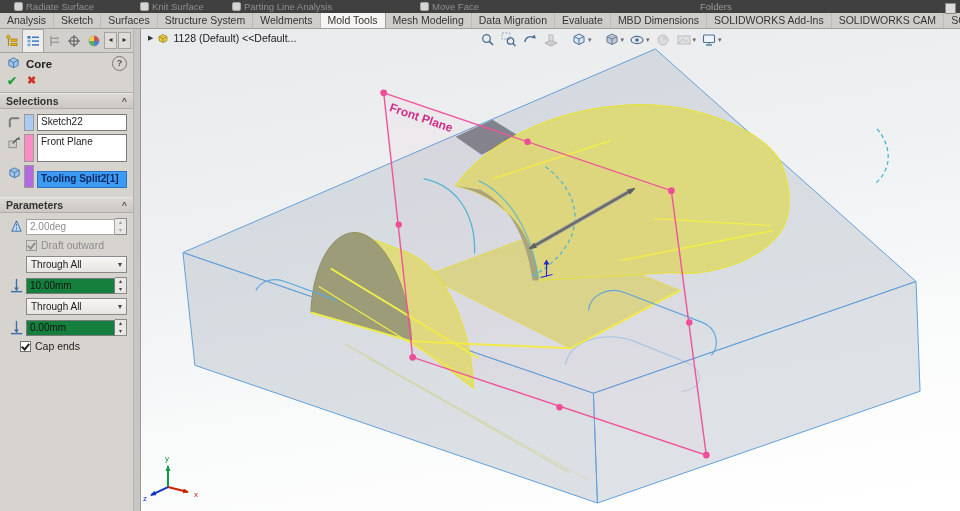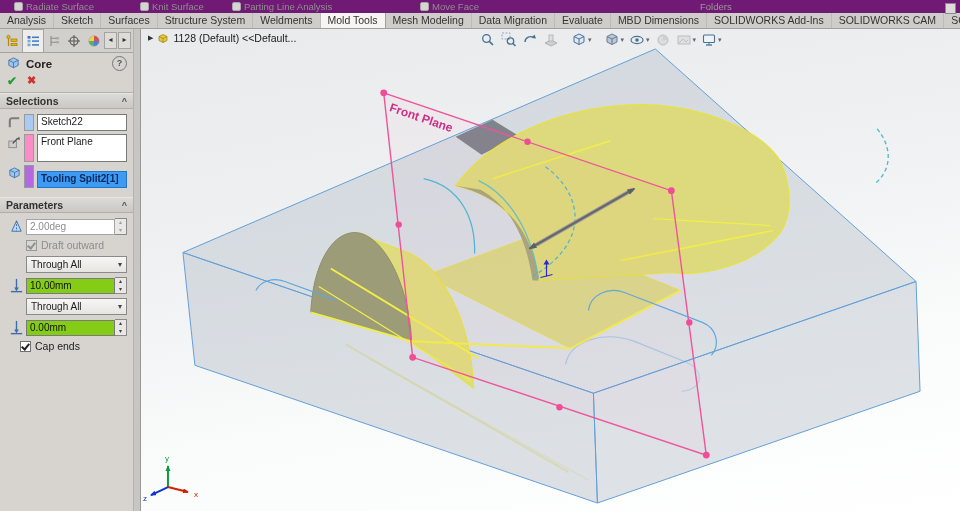--- a/index.html
+++ b/index.html
@@ -1,20 +1,20 @@
 <!DOCTYPE html>
 <html><head>
 <meta charset="utf-8">
 <style>
   html,body{margin:0;padding:0;background:#888;}
   .app{width:960px;height:511px;position:relative;overflow:hidden;
        font-family:"Liberation Sans",sans-serif;background:#e8e8e8;
        -webkit-font-smoothing:antialiased;}
   
-  .otoolrow{position:absolute;top:0;left:0;width:960px;height:13px;background:#701a75;overflow:hidden;}
+  .otoolrow{position:absolute;top:0;left:0;width:960px;height:13px;background:#404040;overflow:hidden;}
   .otool{position:absolute;top:0;height:13px;display:flex;align-items:center;gap:3px;
          color:#8f8f8f;font-size:9.5px;white-space:nowrap;}
   .oico{width:7px;height:7px;border:1px solid #a7a7a5;border-radius:2px;background:#d6d5d3;}
   
   .tabrow{position:absolute;top:13px;left:0;width:960px;height:15px;background:#cecdca;
           display:flex;border-bottom:1px solid #a0a09e;overflow:hidden;}
   .rtab{padding:0 7px;line-height:14px;font-size:10.5px;color:#333;border-right:1px solid #bcbbb8;
         white-space:nowrap;cursor:default;}
   .rtab.active{background:#f6f5f3;border-right:1px solid #a0a09e;}
   .ribbonpin{position:absolute;right:4px;top:3px;width:9px;height:9px;border:1px solid #8a8a88;
@@ -47,21 +47,21 @@
   .gbody{padding:5px 6px 6px 6px;}
   .selrow{display:flex;align-items:flex-start;margin-bottom:3px;}
   .selrow .ric{width:17px;flex:none;display:flex;justify-content:center;padding-top:1px;}
   .swatch{width:8px;align-self:stretch;min-height:15px;flex:none;margin:0 3px 0 1px;border:1px solid #9a9a9a;}
   .selbox{flex:1;background:#fff;border:1px solid #7a7a7a;font-size:10px;padding:1px 3px;min-height:13px;}
   .selbox.tall{min-height:24px;}
   .selbox.selected{background:#3d9bf3;border-color:#2674c4;color:#09275e;font-weight:bold;margin-top:6px;}
   .prow{display:flex;align-items:center;margin-bottom:4px;}
   .prow .ric{width:20px;flex:none;display:flex;justify-content:center;}
   .pinput{flex:1;height:14px;border:1px solid #7a7a7a;font-size:10px;padding:0 3px;
-          font-family:"Liberation Sans",sans-serif;background:#84cc16;color:#111;min-width:0;}
+          font-family:"Liberation Sans",sans-serif;background:#15803d;color:#111;min-width:0;}
   .pinput.dis{background:#ffffff;color:#8d8d8d;border-color:#a5a5a5;}
   .spin{width:11px;align-self:stretch;display:flex;flex-direction:column;border:1px solid #8a8a8a;
         border-left:none;background:#e9e8e6;}
   .spin span{flex:1;font-size:6px;line-height:7px;text-align:center;color:#444;}
   .spin.dis span{color:#a0a09e;}
   .ddrow{margin:0 0 4px 20px;height:15px;border:1px solid #8a8a8a;background:linear-gradient(#f7f6f4,#e6e5e2);
          display:flex;align-items:center;justify-content:space-between;padding:0 4px;font-size:10px;}
   .ddrow .caret{font-size:8px;color:#444;}
   .cbrow{display:flex;align-items:center;gap:4px;margin:2px 0 5px 20px;font-size:10.5px;}
   .cbrow.dis{color:#8d8d8d;}

